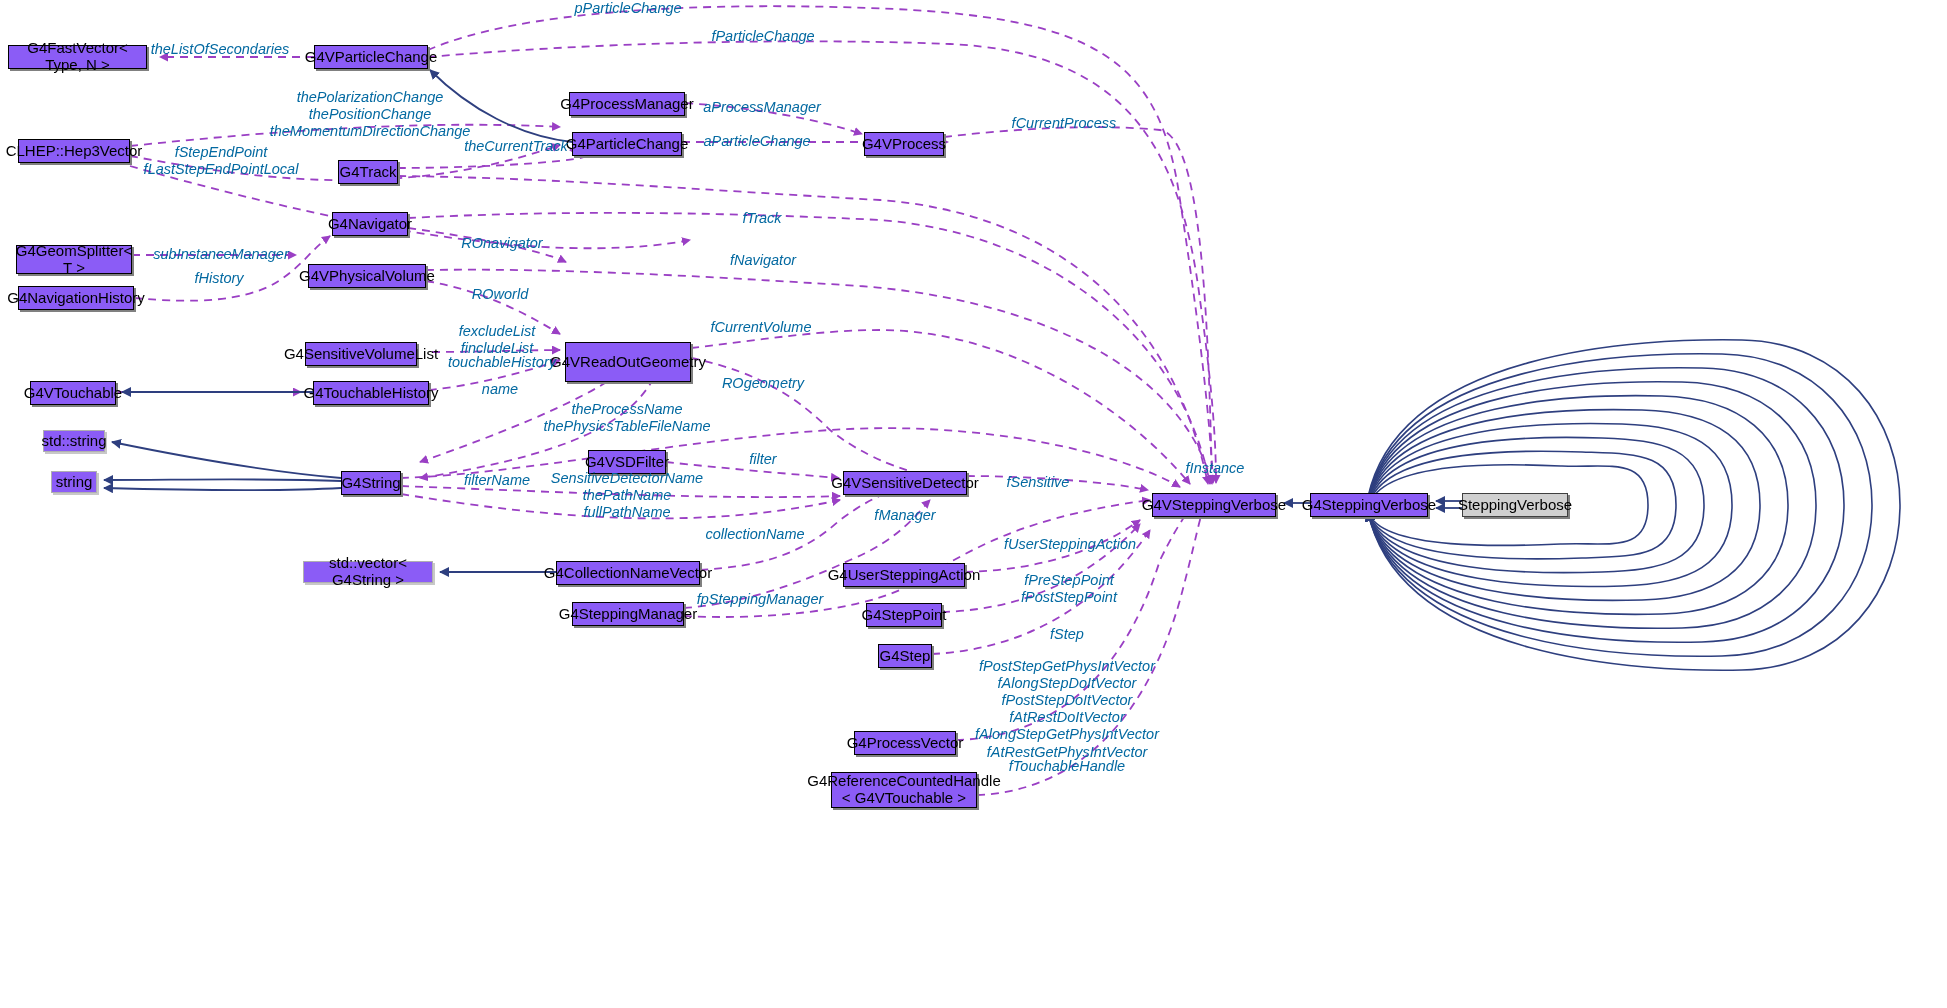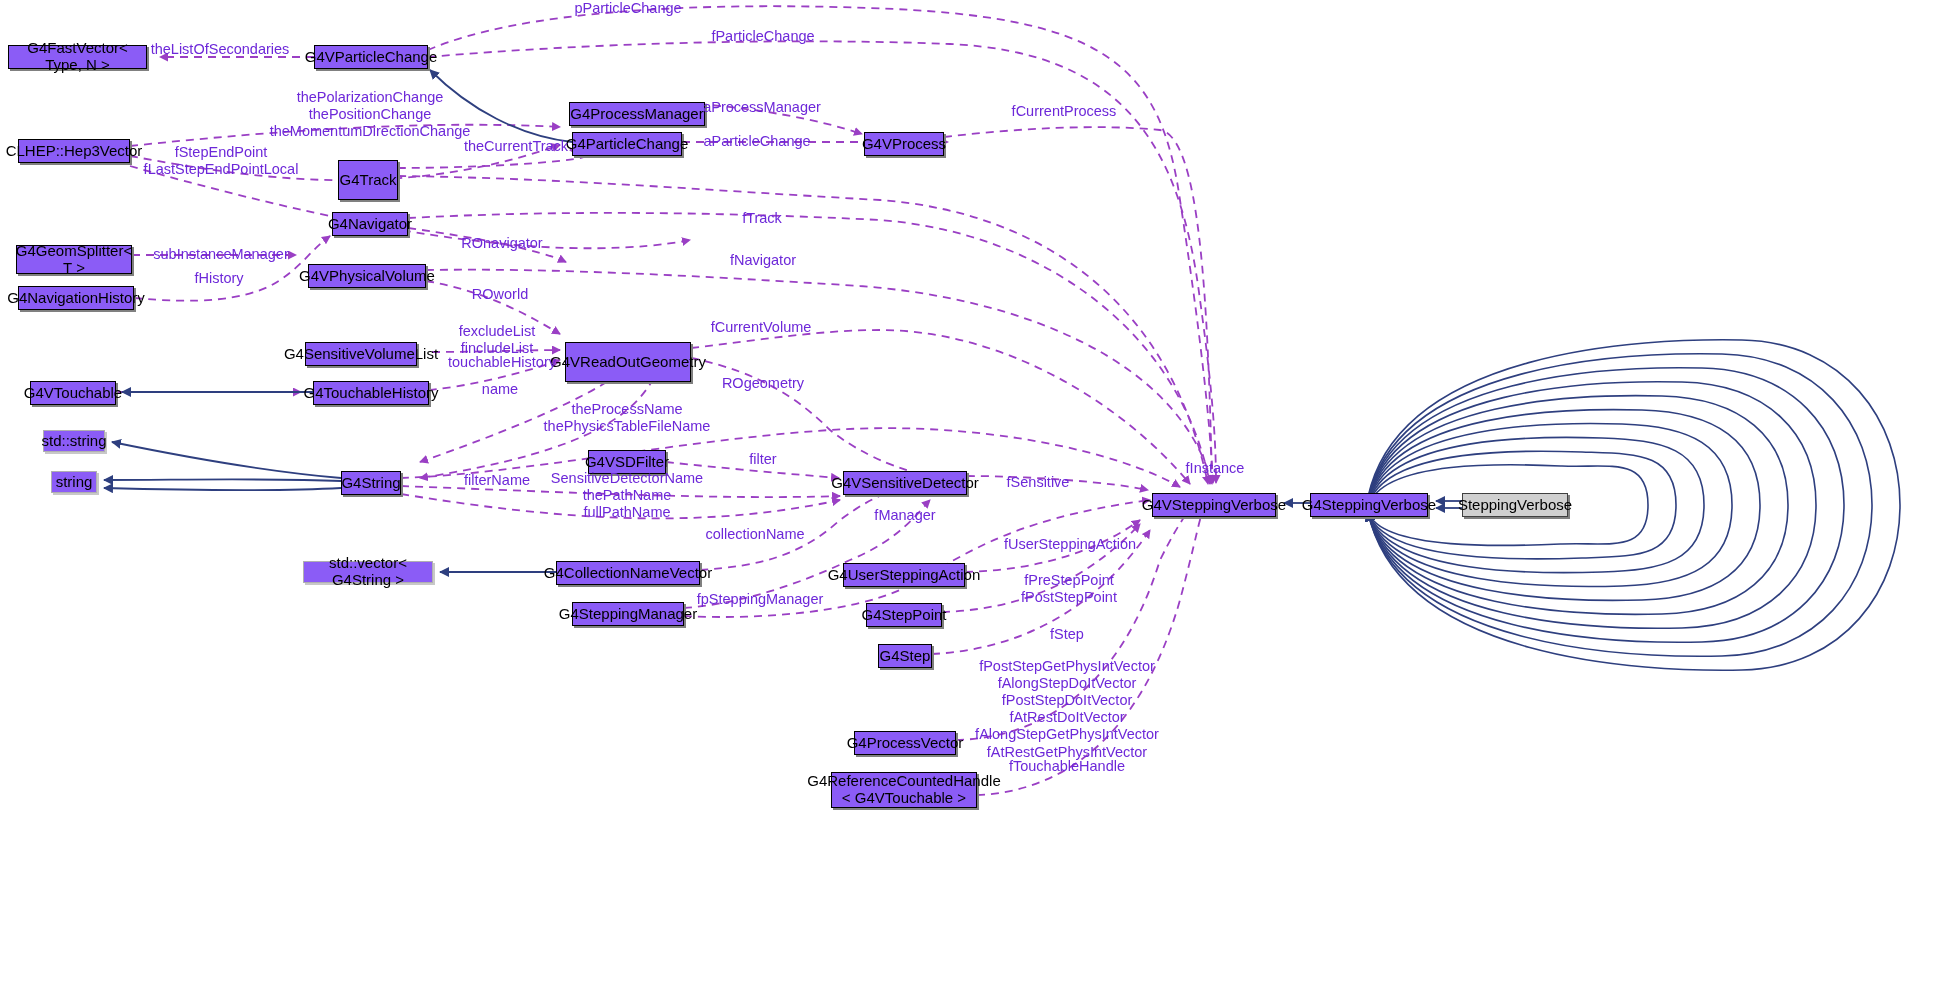--- a/index.html
+++ b/index.html
@@ -19,27 +19,28 @@
     align-items:center;
     justify-content:center;
     text-align:center;
     white-space:pre-line;
     padding:0 6px;
   }
   .node.soft{ border:1px solid #b0b0b0; box-shadow:2px 2px 0 0 #c8c8c8;}
   .node.highlight{ background:#d0d0d0; border:1px solid #404040; box-shadow:2px 2px 0 0 #808080;}
   .elabel{
     position:absolute;
-    color:#6d28d9;
+    color:#0369a1;
     font-size:14.5px;
     line-height:1.18;
     white-space:pre-line;
     text-align:center;
     transform:translate(-50%,-50%);
     pointer-events:none;
+    font-style:italic;
   }
 </style>
 </head>
 <body>
 
 <div id="canvas">
 
   <svg id="edges" viewBox="0 0 1947 1008">
     <defs>
       <marker id="ar-u" markerWidth="9" markerHeight="9" refX="8" refY="4.5" orient="auto" markerUnits="userSpaceOnUse">
@@ -111,25 +112,25 @@
       <path d="M1368,503 C1390,410 1570,408 1642,410 C1714,412 1760,440 1760,505 C1760,570 1714,598 1642,600 C1570,602 1390,600 1368,512" marker-end="url(#ar-i)"></path>
       <path d="M1368,504 C1388,422 1556,422 1622,424 C1688,426 1732,444 1732,505 C1732,566 1688,584 1622,586 C1556,588 1388,588 1368,512" marker-end="url(#ar-i)"></path>
       <path d="M1368,505 C1386,434 1542,436 1602,438 C1662,440 1704,448 1704,505 C1704,562 1662,570 1602,572 C1542,574 1386,576 1368,512" marker-end="url(#ar-i)"></path>
       <path d="M1368,506 C1384,446 1528,450 1582,452 C1636,454 1676,452 1676,505 C1676,558 1636,556 1582,558 C1528,560 1384,564 1368,512" marker-end="url(#ar-i)"></path>
       <path d="M1368,507 C1382,458 1514,464 1562,466 C1610,468 1648,456 1648,505 C1648,554 1610,542 1562,544 C1514,546 1382,552 1368,512" marker-end="url(#ar-i)"></path>
     </g>
   </svg>
 
   <div class="node" style="left:8px;top:45px;width:139px;height:24px;"><span>G4FastVector&lt; Type, N &gt;</span></div>
   <div class="node" style="left:314px;top:45px;width:114px;height:24px;"><span>G4VParticleChange</span></div>
-  <div class="node" style="left:569px;top:92px;width:136px;height:24px;margin-top:10px;"><span>G4ProcessManager</span></div>
+  <div class="node" style="left:569px;top:92px;width:116px;height:24px;"><span>G4ProcessManager</span></div>
   <div class="node" style="left:18px;top:139px;width:112px;height:24px;"><span>CLHEP::Hep3Vector</span></div>
   <div class="node" style="left:572px;top:132px;width:110px;height:24px;"><span>G4ParticleChange</span></div>
   <div class="node" style="left:864px;top:132px;width:80px;height:24px;"><span>G4VProcess</span></div>
-  <div class="node" style="left:338px;top:160px;width:60px;height:40px;"><span>G4Track</span></div>
+  <div class="node" style="left:338px;top:160px;width:60px;height:24px;"><span>G4Track</span></div>
   <div class="node" style="left:332px;top:212px;width:76px;height:24px;"><span>G4Navigator</span></div>
   <div class="node" style="left:16px;top:245px;width:116px;height:29px;"><span>G4GeomSplitter&lt; T &gt;</span></div>
   <div class="node" style="left:308px;top:264px;width:118px;height:24px;"><span>G4VPhysicalVolume</span></div>
   <div class="node" style="left:18px;top:286px;width:116px;height:24px;"><span>G4NavigationHistory</span></div>
   <div class="node" style="left:305px;top:342px;width:112px;height:24px;justify-content:center;"><span>G4SensitiveVolumeList</span></div>
   <div class="node" style="left:565px;top:342px;width:126px;height:40px;"><span>G4VReadOutGeometry</span></div>
   <div class="node" style="left:30px;top:381px;width:86px;height:24px;"><span>G4VTouchable</span></div>
   <div class="node" style="left:313px;top:381px;width:116px;height:24px;"><span>G4TouchableHistory</span></div>
   <div class="node soft" style="left:43px;top:430px;width:62px;height:22px;"><span>std::string</span></div>
   <div class="node" style="left:588px;top:450px;width:78px;height:24px;"><span>G4VSDFilter</span></div>
@@ -149,21 +150,21 @@
   <div class="node" style="left:831px;top:772px;width:146px;height:36px;"><span>G4ReferenceCountedHandle
 &lt; G4VTouchable &gt;</span></div>
 
   <div class="elabel" style="left:628px;top:9px;">pParticleChange</div>
   <div class="elabel" style="left:220px;top:50px;">theListOfSecondaries</div>
   <div class="elabel" style="left:763px;top:37px;">fParticleChange</div>
   <div class="elabel" style="left:370px;top:115px;">thePolarizationChange
 thePositionChange
 theMomentumDirectionChange</div>
   <div class="elabel" style="left:762px;top:108px;">aProcessManager</div>
-  <div class="elabel" style="left:1064px;top:112px;text-align:center;">fCurrentProcess</div>
+  <div class="elabel" style="left:1064px;top:124px;text-align:center;">fCurrentProcess</div>
   <div class="elabel" style="left:757px;top:142px;">aParticleChange</div>
   <div class="elabel" style="left:516px;top:147px;">theCurrentTrack</div>
   <div class="elabel" style="left:221px;top:161px;">fStepEndPoint
 fLastStepEndPointLocal</div>
   <div class="elabel" style="left:762px;top:219px;">fTrack</div>
   <div class="elabel" style="left:502px;top:244px;">ROnavigator</div>
   <div class="elabel" style="left:221px;top:255px;">subInstanceManager</div>
   <div class="elabel" style="left:763px;top:261px;">fNavigator</div>
   <div class="elabel" style="left:219px;top:279px;">fHistory</div>
   <div class="elabel" style="left:500px;top:295px;">ROworld</div>

